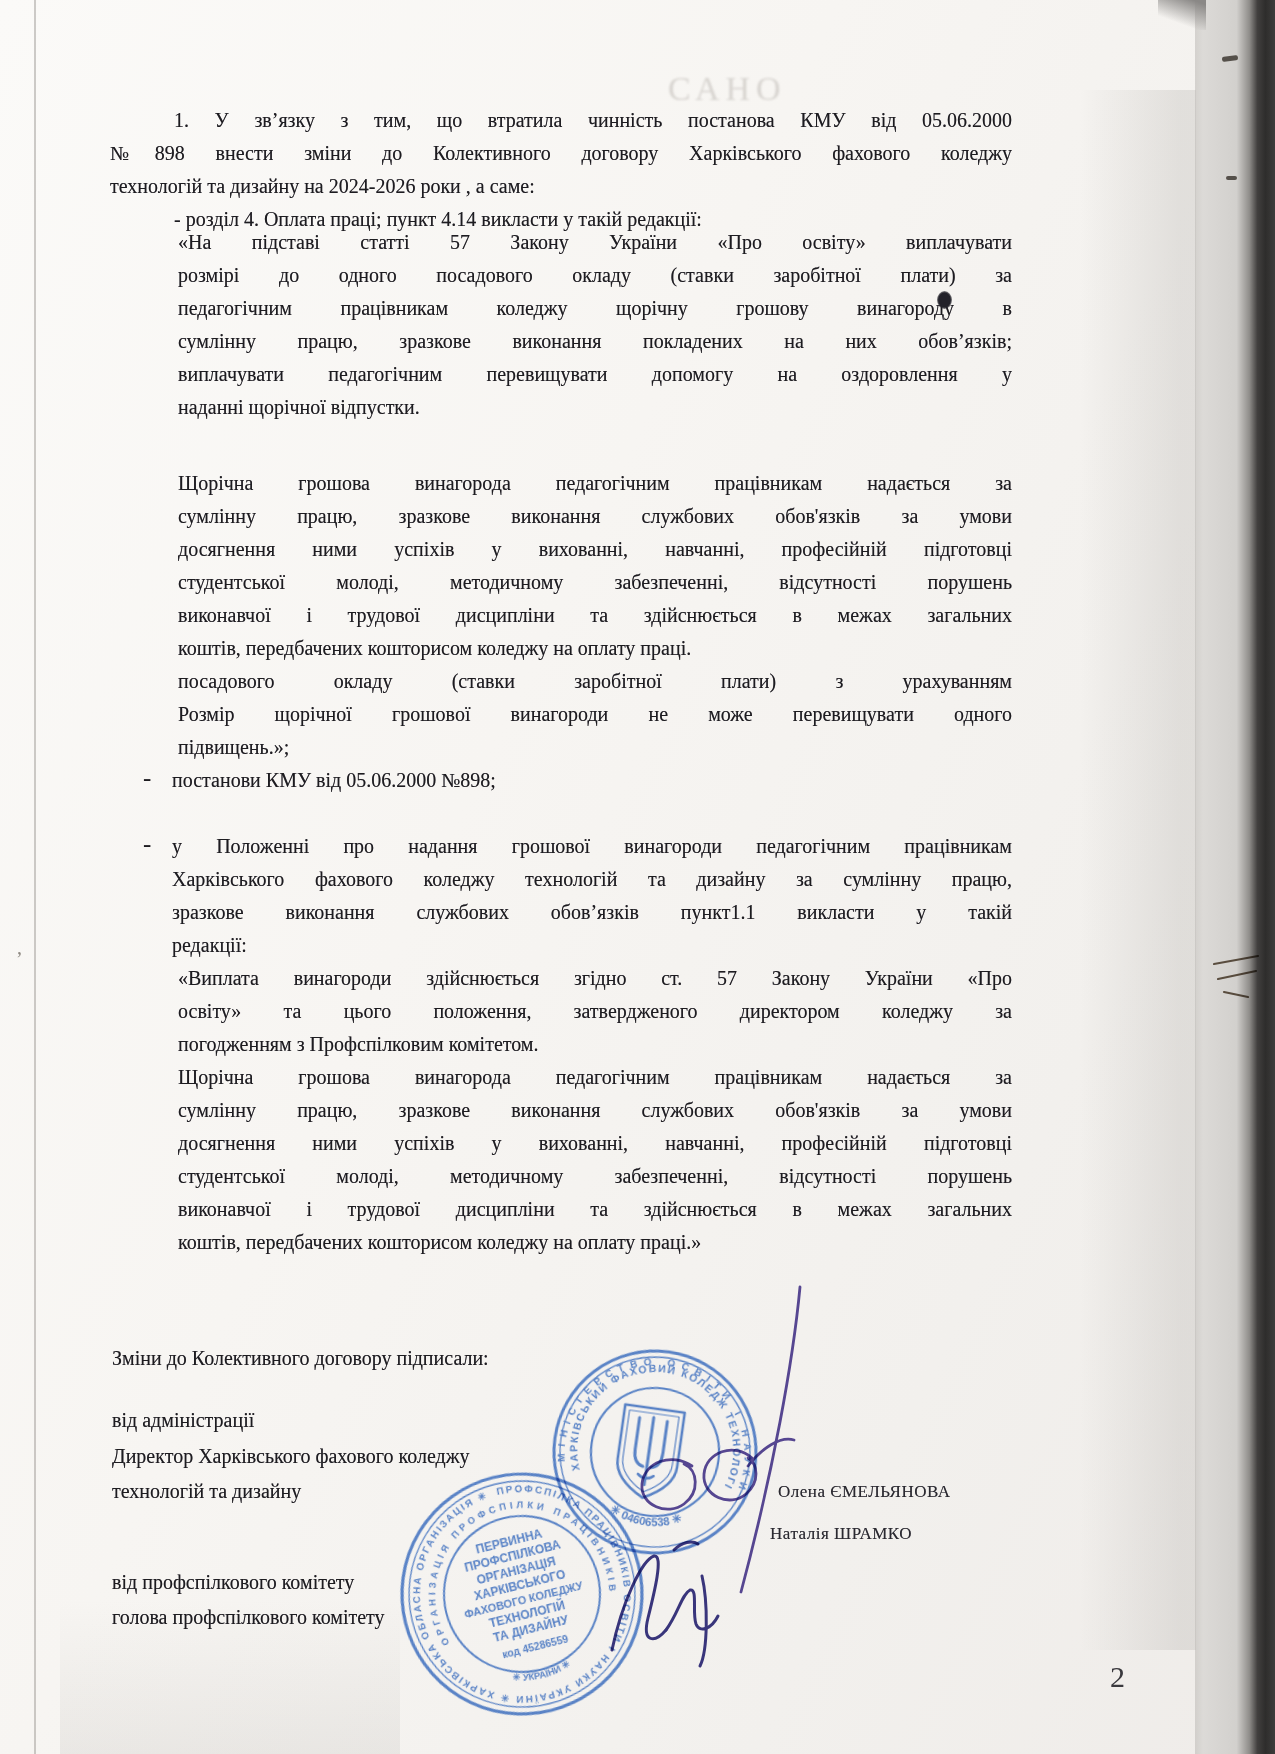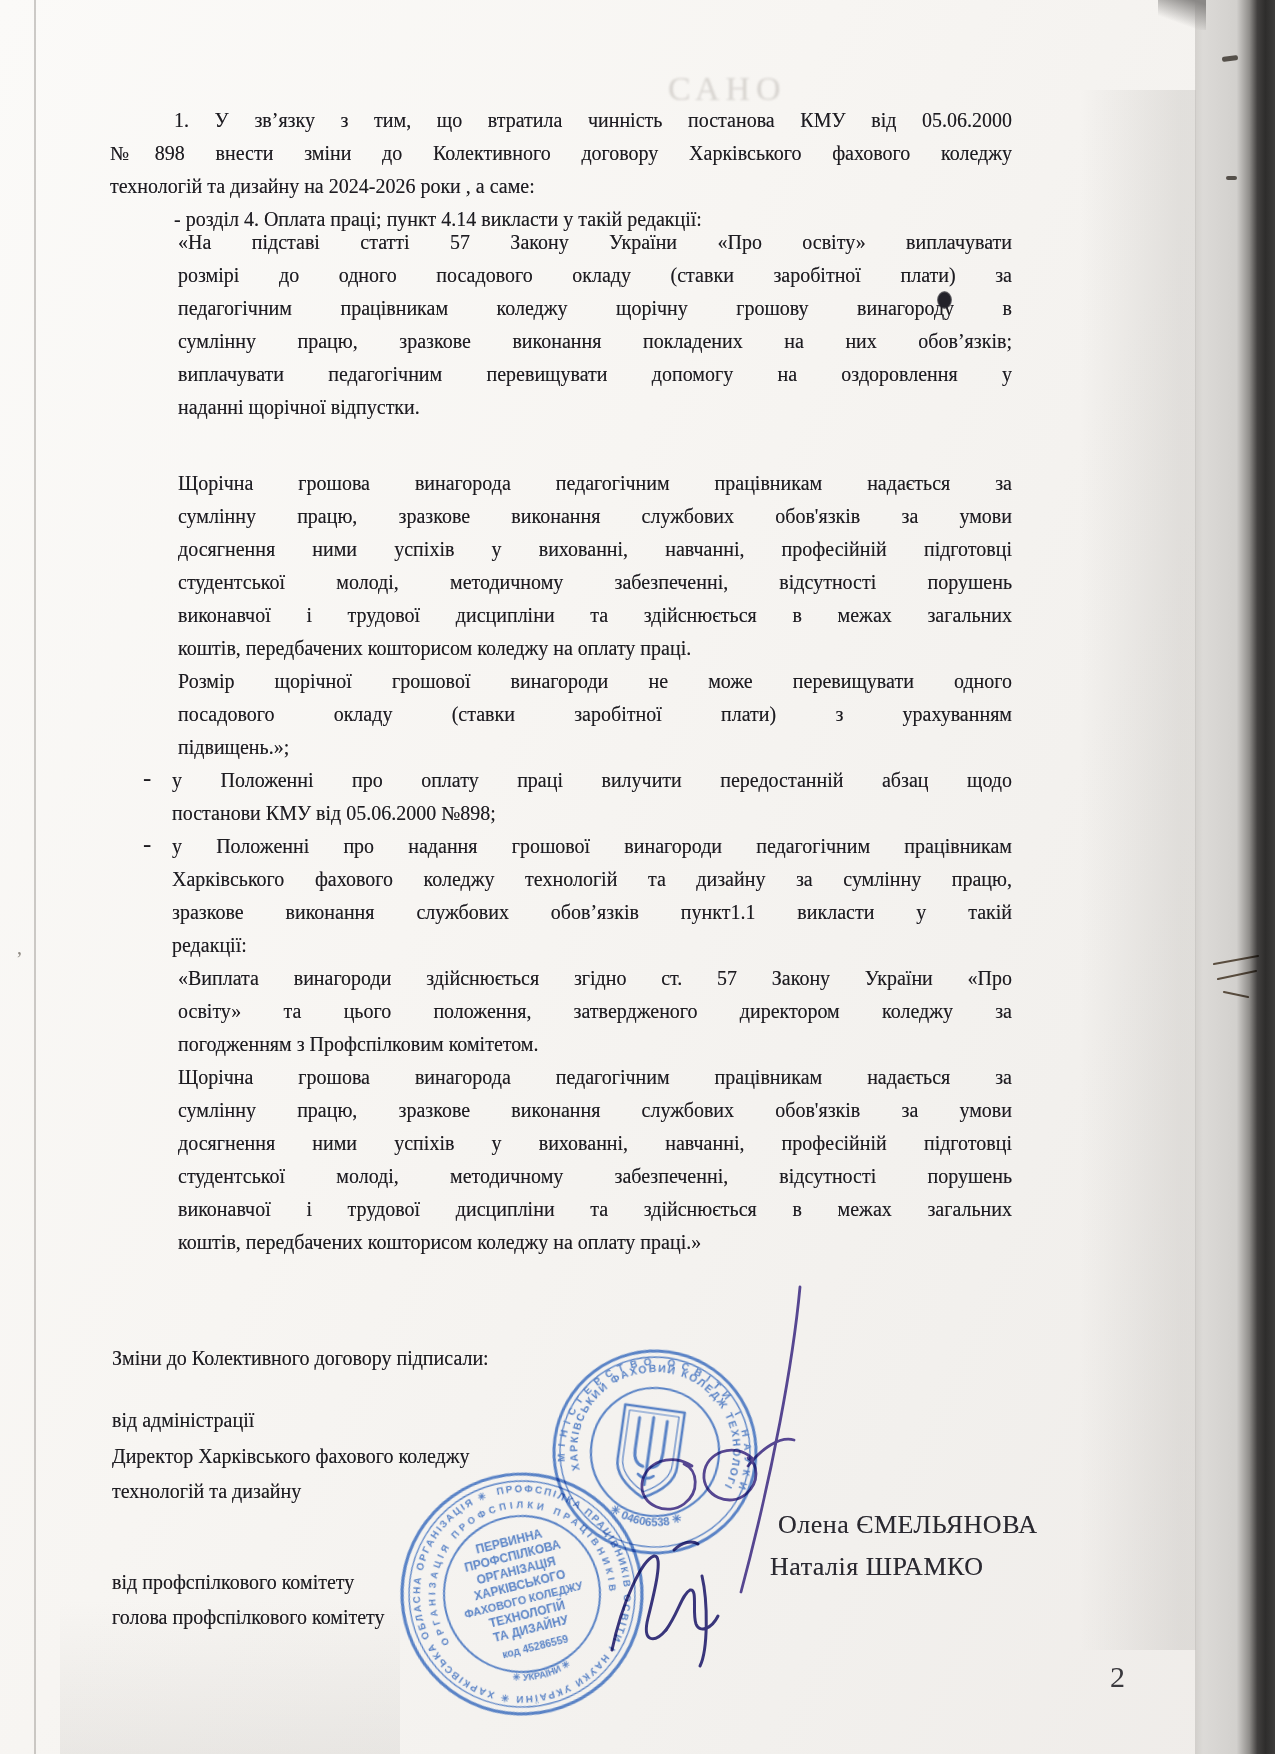--- a/index.html
+++ b/index.html
@@ -51,22 +51,22 @@
   }
   .jblock > div{text-align:justify;text-align-last:justify;height:33px;white-space:normal;}
   .jblock > div:last-child{text-align-last:auto;}
   .jblock.first-indent > div:first-child{padding-left:64px;}
   .plainline{
     position:absolute;font-size:20px;line-height:33px;color:#1d1c20;
     text-shadow:0 0 .5px rgba(55,50,65,.55);white-space:nowrap;
   }
   .dash{position:absolute;font-size:25px;color:#1d1c20;}
   .name-line{
-    position:absolute;font-size:26px;color:#2a2930;letter-spacing:.5px;
-    text-shadow:0 0 .6px rgba(60,55,70,.5);white-space:nowrap;margin-top:28px;
+    position:absolute;font-size:17px;color:#2a2930;letter-spacing:.5px;
+    text-shadow:0 0 .6px rgba(60,55,70,.5);white-space:nowrap;
   }
   .page-num{position:absolute;left:1110px;top:1660px;font-size:30px;color:#3a393e;}
   
   .blot{
     position:absolute;left:937px;top:291px;width:15px;height:18px;border-radius:50%;
     background:radial-gradient(ellipse at 50% 50%, #23222a 55%, rgba(35,34,42,.25) 80%, transparent 100%);
   }
   
   .stamp{position:absolute;mix-blend-mode:multiply;opacity:.88;filter:blur(.35px);}
   .stamp text{font-family:"Liberation Sans",sans-serif;fill:#477ace;}
@@ -109,28 +109,27 @@
 <div class="jblock" style="left:178px;top:467px;width:834px;">
     <div>Щорічна грошова винагорода педагогічним працівникам надається за</div>
     <div>сумлінну працю, зразкове виконання службових обов'язків за умови</div>
     <div>досягнення ними успіхів у вихованні, навчанні, професійній підготовці</div>
     <div>студентської молоді, методичному забезпеченні, відсутності порушень</div>
     <div>виконавчої і трудової дисципліни та здійснюється в межах загальних</div>
     <div>коштів, передбачених кошторисом коледжу на оплату праці.</div>
   </div>
 
 <div class="jblock" style="left:178px;top:665px;width:834px;">
+    <div>посадового окладу (ставки заробітної плати)  з  урахуванням</div>
     <div>Розмір щорічної грошової винагороди не може перевищувати одного</div>
-    <div>посадового окладу (ставки заробітної плати)  з  урахуванням</div>
     <div>підвищень.»;</div>
   </div>
 
 <span class="dash" style="left:143px;top:764px;">-</span>
 <div class="jblock" style="left:172px;top:764px;width:840px;">
-    <div>у Положенні про оплату праці вилучити передостанній абзац  щодо</div>
     <div>постанови КМУ від 05.06.2000 №898;</div>
   </div>
 
 <span class="dash" style="left:143px;top:830px;">-</span>
 <div class="jblock" style="left:172px;top:830px;width:840px;">
     <div>у Положенні про надання грошової винагороди педагогічним працівникам</div>
     <div>Харківського фахового коледжу технологій та дизайну за сумлінну працю,</div>
     <div>зразкове виконання службових обов’язків пункт1.1 викласти у такій</div>
     <div>редакції:</div>
   </div>

